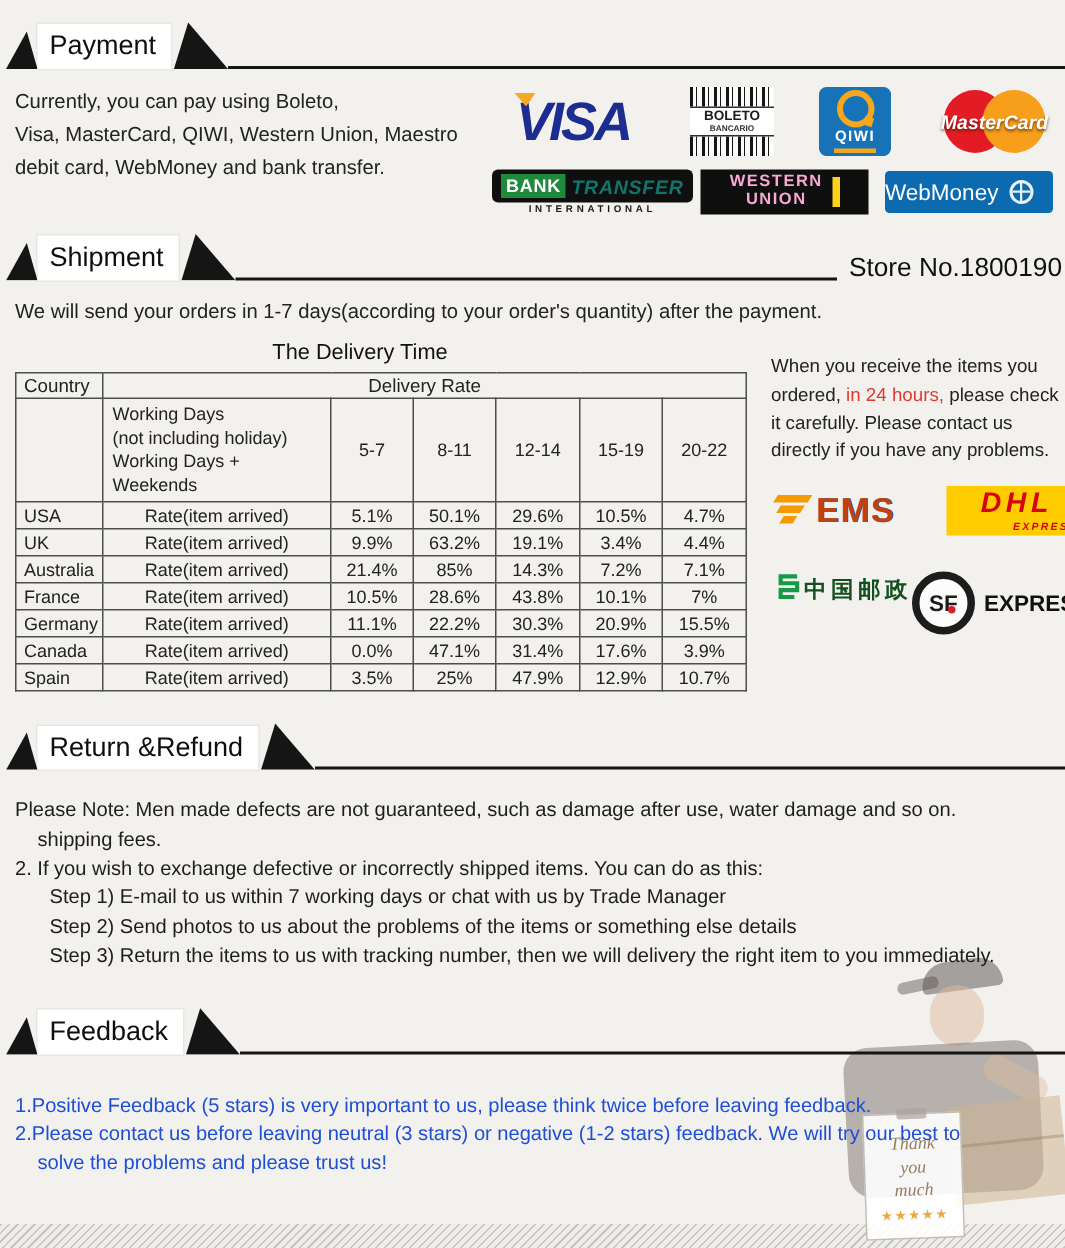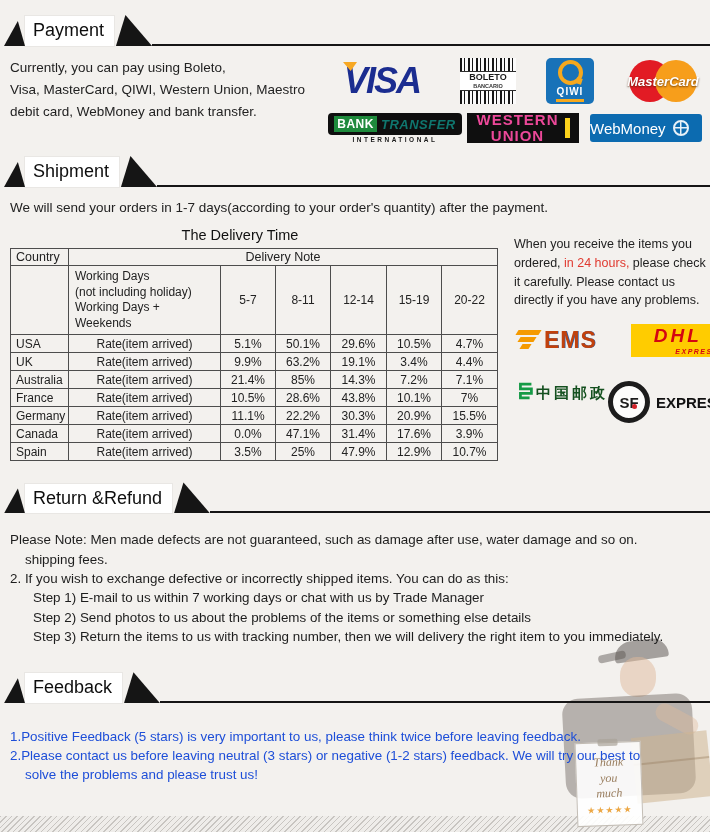--- a/index.html
+++ b/index.html
@@ -47,21 +47,21 @@
   .mc-org  { position:absolute; right:5px; top:2px; width:42px; height:42px; border-radius:50%; background:#f79e1b; }
   .mc-text { position:absolute; left:0; right:0; top:16px; text-align:center; color:#fff; font-style:italic; font-weight:bold; font-size:13px; text-shadow:0 1px 2px rgba(70,30,0,.75); }
 
   .banktransfer { width:122px; display:flex; flex-direction:column; align-items:center; flex:none; }
   .bt-box { background:#0f0f0f; border-radius:4px; padding:3px 6px; display:flex; align-items:center; gap:4px; }
   .bt-bank { background:#1e8a3c; color:#fff; font-weight:bold; font-size:12px; padding:1px 3px; letter-spacing:.5px; }
   .bt-transfer { color:#0f766e; font-style:italic; font-weight:bold; font-size:13px; letter-spacing:.5px; }
   .bt-intl { font-size:6.5px; letter-spacing:2.5px; color:#1a1a1a; font-weight:bold; margin-top:1px; }
 
   .westernunion { width:112px; height:30px; background:#0f0f0f; display:flex; align-items:center; justify-content:center; gap:6px; padding:2px 4px; box-sizing:border-box; flex:none; }
-  .wu-text { color:#ec4899; font-weight:bold; font-size:15px; line-height:1.05; letter-spacing:1px; text-align:center; }
+  .wu-text { color:#f9a8d4; font-weight:bold; font-size:11px; line-height:1.05; letter-spacing:1px; text-align:center; }
   .wu-bar { width:5px; height:20px; background:#fcd21c; }
 
   .webmoney { width:112px; height:28px; background:#0c6bb0; border-radius:3px; display:flex; align-items:center; gap:7px; flex:none; }
   .wm-text { color:#fff; font-size:15px; }
   .wm-globe { width:16px; height:16px; border:2px solid #e8f1f8; border-radius:50%; box-sizing:border-box;
     background:linear-gradient(#e8f1f8,#e8f1f8) center/100% 1.5px no-repeat,
                linear-gradient(#e8f1f8,#e8f1f8) center/1.5px 100% no-repeat; }
 
   
   .ship-intro { margin:13px 10px 0; font-size:13.5px; color:#222; }
@@ -192,41 +192,42 @@
         </div>
       </div>
     </div>
   </div>
 
   <div class="sec-header" style="margin-top:13px;">
     <span class="fin-l"></span>
     <span class="sec-label">Shipment</span>
     <span class="fin-r"></span>
     <span class="sec-line"></span>
+    <span class="store-no">Store No.1800190</span>
   </div>
 
   <div class="ship-intro">We will send your orders in 1-7 days(according to your order's quantity) after the payment.</div>
 
   <div class="ship-body">
     <div class="ship-left">
       <div class="tbl-title">The Delivery Time</div>
       <table class="delivery">
         <colgroup>
             <col style="width:58px">
             <col style="width:152px">
             <col style="width:55px">
             <col style="width:55px">
             <col style="width:56px">
             <col style="width:55px">
             <col style="width:56px">
           </colgroup>
         <tbody>
             <tr>
           <td class="td-country-h">Country</td>
-          <td class="td-delivery-h" colspan="6">Delivery Note</td>
+          <td class="td-delivery-h" colspan="6">Delivery Rate</td>
         </tr>
         <tr>
           <td></td>
           <td class="td-wd">Working Days
 (not including holiday)
 Working Days + Weekends</td>
           <td class="td-range">5-7</td>
           <td class="td-range">8-11</td>
           <td class="td-range">12-14</td>
           <td class="td-range">15-19</td>

